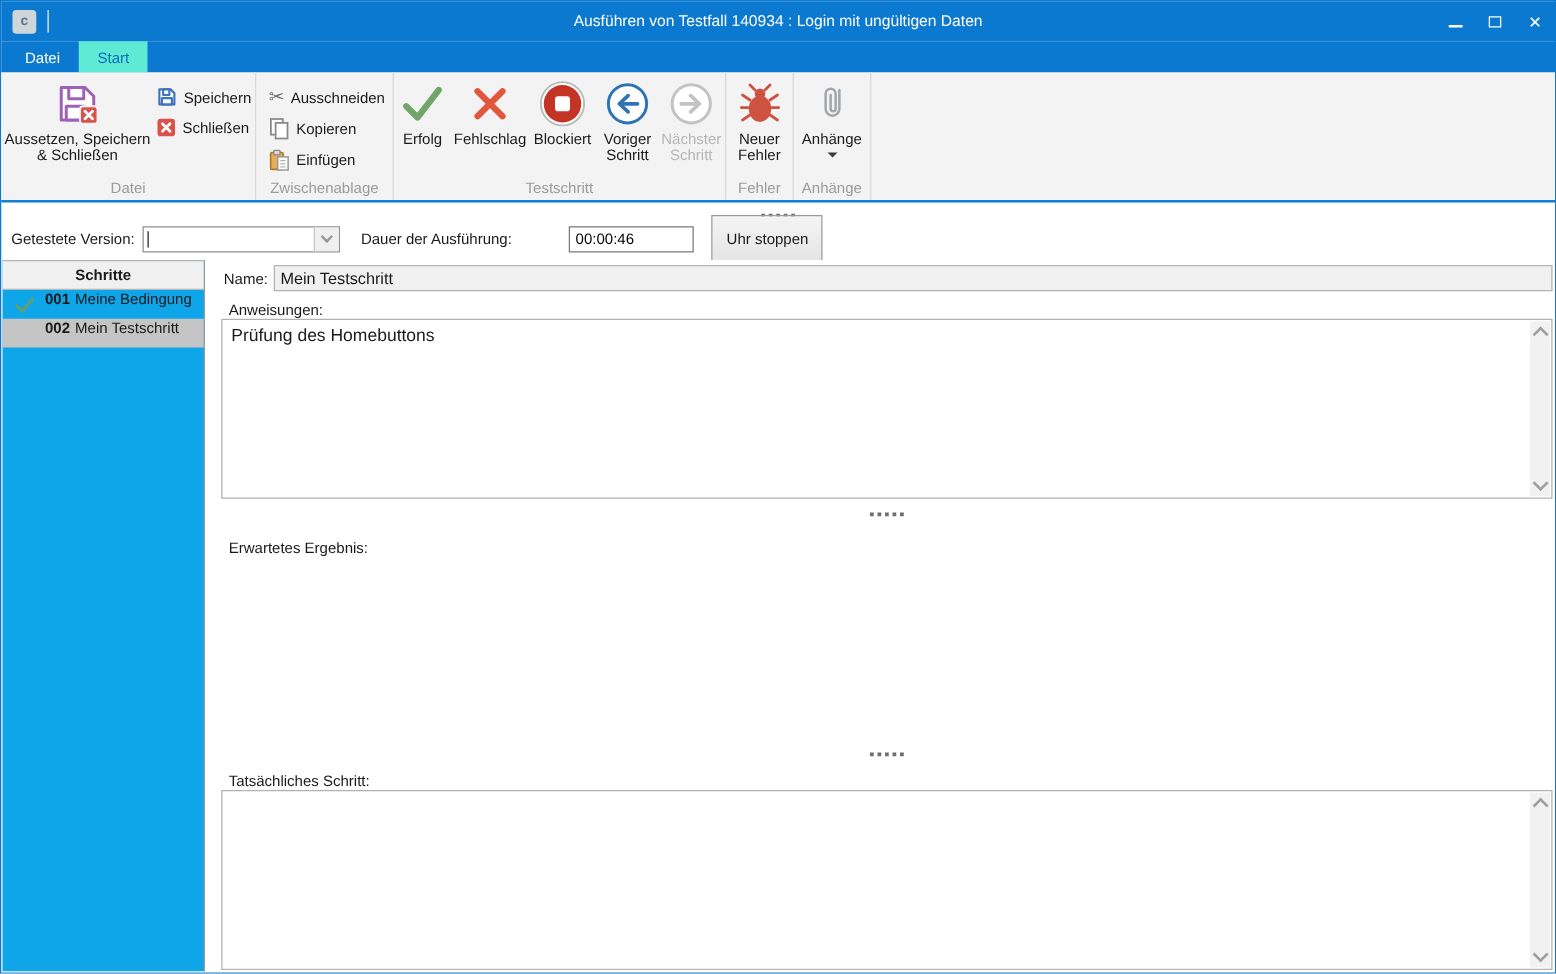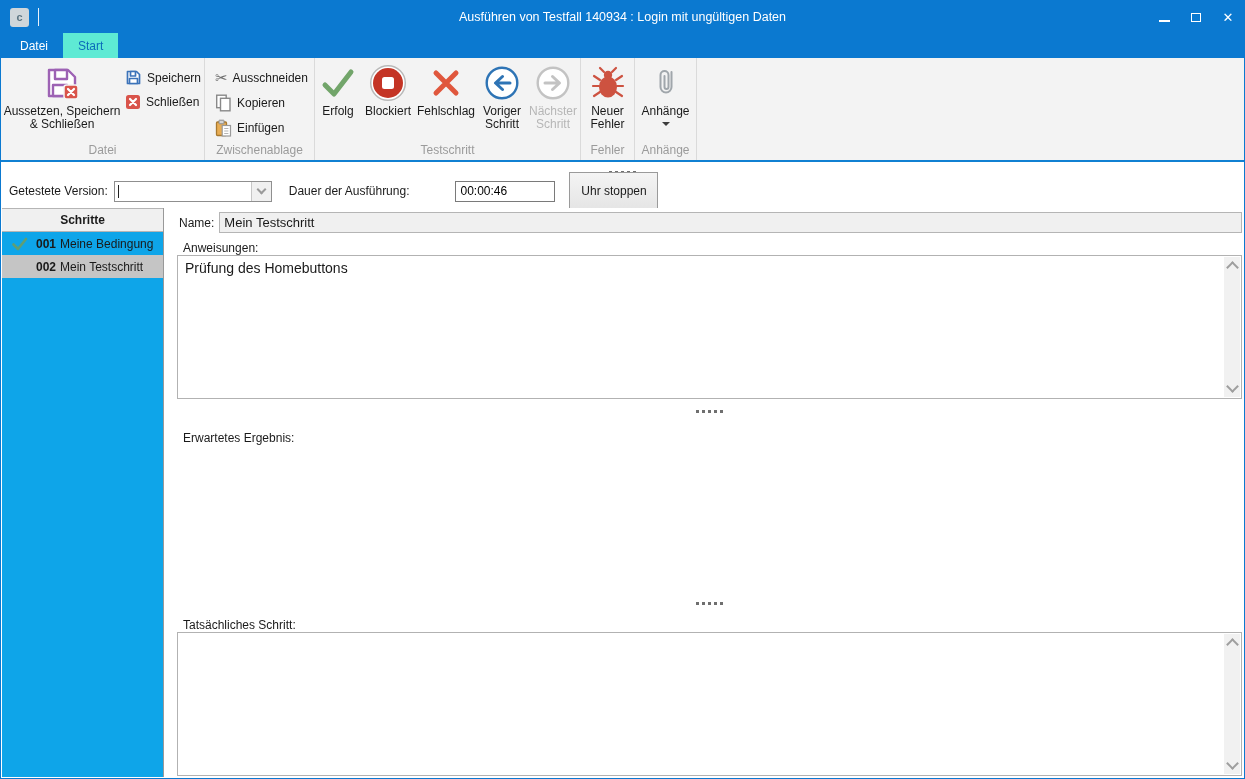--- a/index.html
+++ b/index.html
@@ -65,21 +65,21 @@
   .lbl-duration{margin-left:17px;}
   .duration-input{width:90px;height:19px;border:1px solid #7a7a7a;padding:0 4px;margin-left:40px;
                   font-family:"Liberation Sans",sans-serif;font-size:12px;}
   .stopbtn{margin-left:14px;width:89px;height:38px;background:linear-gradient(#f4f4f4,#e5e5e5);
            border:1px solid #9a9a9a;display:flex;align-items:center;justify-content:center;cursor:pointer;box-sizing:border-box;}
 
   
   .sidebar{position:absolute;top:207px;left:1px;width:162px;bottom:1px;background:#0ea5e9;border-right:1px solid #999;box-sizing:border-box;}
   .steps-header{height:22px;background:#f0f0f0;border-top:1px solid #b5b5b5;border-bottom:1px solid #b5b5b5;
                 display:flex;align-items:center;justify-content:center;font-weight:bold;}
-  .step-row{height:23px;display:flex;align-items:center;cursor:pointer;}
+  .step-row{height:23px;display:flex;cursor:pointer;}
   .step-row.selected{background:#c5c5c5;}
   .step-icon{width:34px;display:flex;align-items:center;justify-content:center;flex:0 0 auto;}
   .step-num{font-weight:bold;margin-right:4px;}
 
   
   .main{position:absolute;top:207px;left:175px;right:2px;bottom:2px;background:#fff;}
   .name-row{position:absolute;top:4px;left:3px;right:0;display:flex;align-items:center;}
   .name-field{flex:1;height:15px;background:#f0f0f0;border:1px solid #b5b5b5;padding:2px 4px;margin-left:5px;
               display:flex;align-items:center;font-size:13px;}
   .area-label{position:absolute;left:7px;}
@@ -192,37 +192,37 @@
     <div class="rgroup g-test">
       <div class="rg-content">
         <div class="bigbtn bb-erfolg">
           <div class="icon-box">
             <svg width="34" height="32" viewBox="0 0 34 32">
               <path d="M4 18 L13 27 L30 5" stroke="#72a56a" stroke-width="5" fill="none" stroke-linecap="round" stroke-linejoin="round"></path>
             </svg>
           </div>
           <div class="bb-label">Erfolg</div>
         </div>
+        <div class="bigbtn bb-fehlschlag">
+          <div class="icon-box">
+            <svg width="32" height="32" viewBox="0 0 32 32">
+              <path d="M6 6 L26 26 M26 6 L6 26" stroke="#e0573d" stroke-width="5" stroke-linecap="round"></path>
+            </svg>
+          </div>
+          <div class="bb-label">Fehlschlag</div>
+        </div>
         <div class="bigbtn bb-blockiert">
           <div class="icon-box">
             <svg width="38" height="38" viewBox="0 0 38 38">
               <circle cx="19" cy="19" r="17.3" fill="#fff" stroke="#b9b9b9" stroke-width="1.5"></circle>
               <circle cx="19" cy="19" r="15" fill="#c43425"></circle>
               <rect x="13" y="13" width="12" height="12" rx="2.5" fill="#fff"></rect>
             </svg>
           </div>
           <div class="bb-label">Blockiert</div>
-        </div>
-        <div class="bigbtn bb-fehlschlag">
-          <div class="icon-box">
-            <svg width="32" height="32" viewBox="0 0 32 32">
-              <path d="M6 6 L26 26 M26 6 L6 26" stroke="#e0573d" stroke-width="5" stroke-linecap="round"></path>
-            </svg>
-          </div>
-          <div class="bb-label">Fehlschlag</div>
         </div>
         <div class="bigbtn bb-voriger">
           <div class="icon-box">
             <svg width="36" height="36" viewBox="0 0 36 36">
               <circle cx="18" cy="18" r="15.3" fill="#fff" stroke="#2e74b5" stroke-width="2.4"></circle>
               <path d="M26 18 H12 M18.5 11.5 L11.5 18 L18.5 24.5" stroke="#2e74b5" stroke-width="3" fill="none" stroke-linecap="round" stroke-linejoin="round"></path>
             </svg>
           </div>
           <div class="bb-label">Voriger Schritt</div>
         </div>

